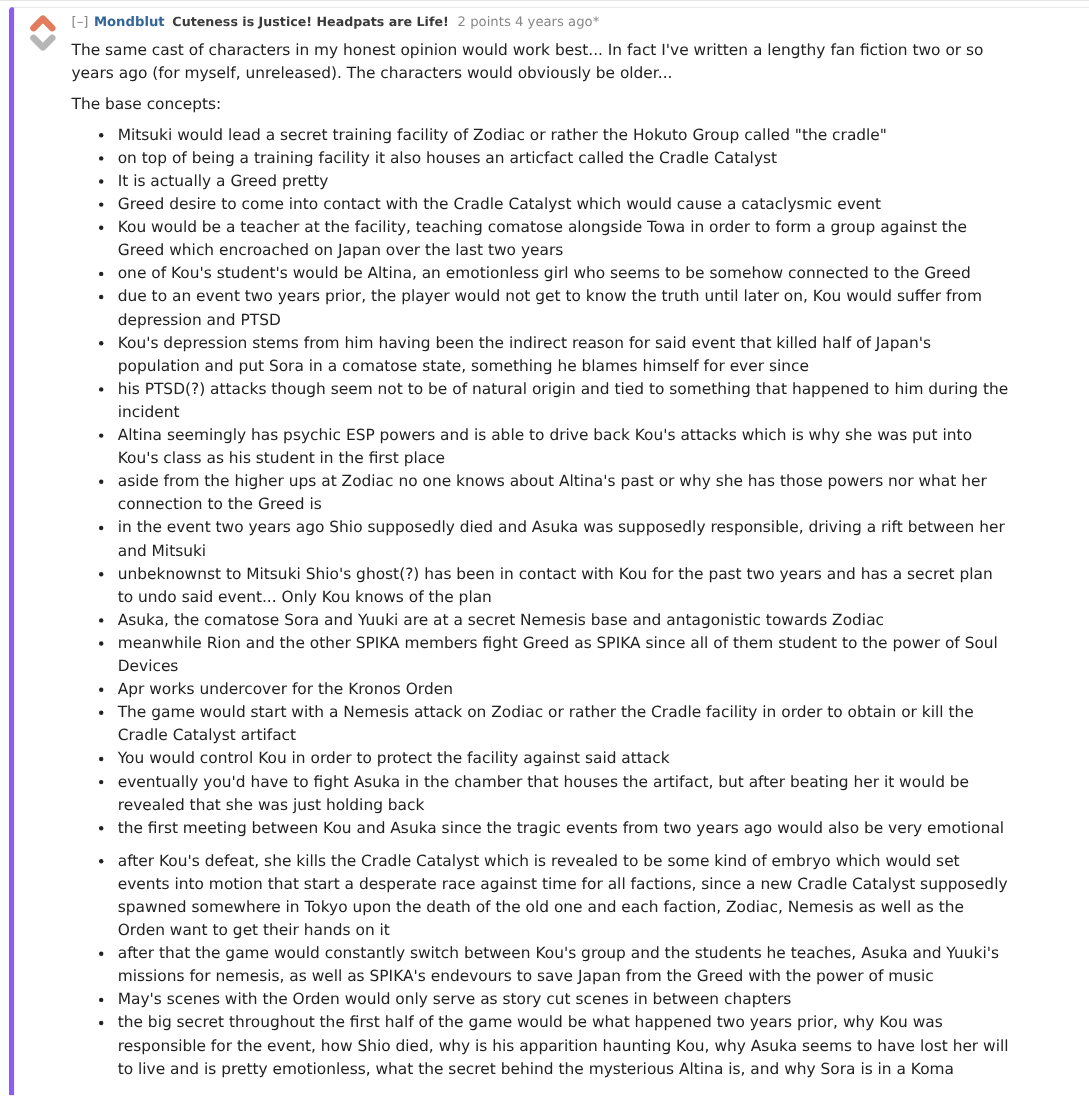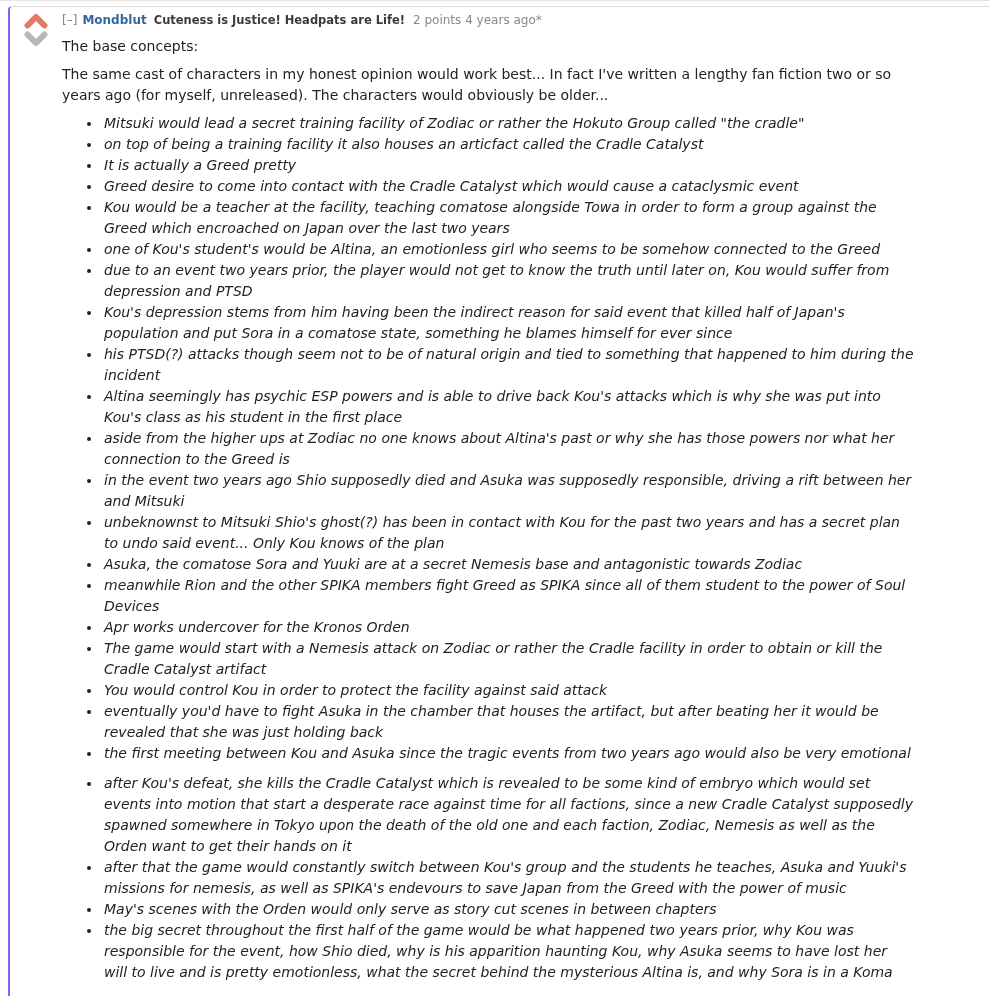--- a/index.html
+++ b/index.html
@@ -12,21 +12,21 @@
   }
   .page-top-divider {
     position: absolute; top: 0; left: 0; width: 990px;
     border-top: 1px solid #e4e4e4;
   }
   .comment-box {
     position: absolute; left: 8px; top: 6px;
     width: 982px; height: 990px;
     background: #ffffff;
     border-top: 1px solid #dcdcdc;
-    border-left: 2px solid #8b5cf6;
+    border-left: 5px solid #8b5cf6;
     border-top-left-radius: 4px;
   }
   .vote-col {
     position: absolute; left: 9px; top: 5px; width: 34px;
     display: flex; flex-direction: column; align-items: center; gap: 1px;
   }
   .arrow-btn {
     width: 28px; height: 17px; cursor: pointer;
     display: flex; align-items: center; justify-content: center;
     background: none; border: none; padding: 0;
@@ -43,21 +43,21 @@
   .collapse-toggle { color: #868686; cursor: pointer; text-decoration: none; }
   .author-link { font-weight: bold; cursor: pointer; margin-left: 5px; text-decoration: none; }
   .user-flair { font-weight: bold; color: #3b3b3b; font-size: 11.5px; margin-left: 7px; }
   .comment-meta { color: #888888; margin-left: 8px; font-size: 12px; }
   .comment-body { font-size: 14px; line-height: 21px; }
   .comment-body p { margin: 0 0 7px 0; max-width: 852px; }
   .comment-body ul {
     margin: 3px 0 9px 0; padding-left: 40px;
     max-width: 852px;
   }
-  .comment-body li { margin: 0; padding-left: 2px; font-style: italic; }
+  .comment-body li { margin: 0; padding-left: 2px; }
 </style>
 </head>
 <body>
 
 <div class="page-top-divider"></div>
 
 <div class="comment-box">
 
   <div class="vote-col">
     <button class="arrow-btn" style="color: rgb(226, 124, 94);">
@@ -71,22 +71,22 @@
       </svg>
     </button>
   </div>
 
   <div class="comment-main">
     <div class="comment-header">
       <a class="collapse-toggle">[–]</a><a class="author-link" style="color: rgb(51, 102, 153);">Mondblut</a><span class="user-flair">Cuteness is Justice! Headpats are Life!</span><span class="comment-meta"><span>2 points</span> <span>4 years ago*</span></span>
     </div>
 
     <div class="comment-body">
+      <p>The same cast of characters in my honest opinion would work best... In fact I've written a lengthy fan fiction two or so years ago (for myself, unreleased). The characters would obviously be older...</p>
       <p>The base concepts:</p>
-      <p>The same cast of characters in my honest opinion would work best... In fact I've written a lengthy fan fiction two or so years ago (for myself, unreleased). The characters would obviously be older...</p>
       <ul>
           <li>Mitsuki would lead a secret training facility of Zodiac or rather the Hokuto Group called "the cradle"</li>
           <li>on top of being a training facility it also houses an articfact called the Cradle Catalyst</li>
           <li>It is actually a Greed pretty</li>
           <li>Greed desire to come into contact with the Cradle Catalyst which would cause a cataclysmic event</li>
           <li>Kou would be a teacher at the facility, teaching comatose alongside Towa in order to form a group against the Greed which encroached on Japan over the last two years</li>
           <li>one of Kou's student's would be Altina, an emotionless girl who seems to be somehow connected to the Greed</li>
           <li>due to an event two years prior, the player would not get to know the truth until later on, Kou would suffer from depression and PTSD</li>
           <li>Kou's depression stems from him having been the indirect reason for said event that killed half of Japan's population and put Sora in a comatose state, something he blames himself for ever since</li>
           <li>his PTSD(?) attacks though seem not to be of natural origin and tied to something that happened to him during the incident</li>

